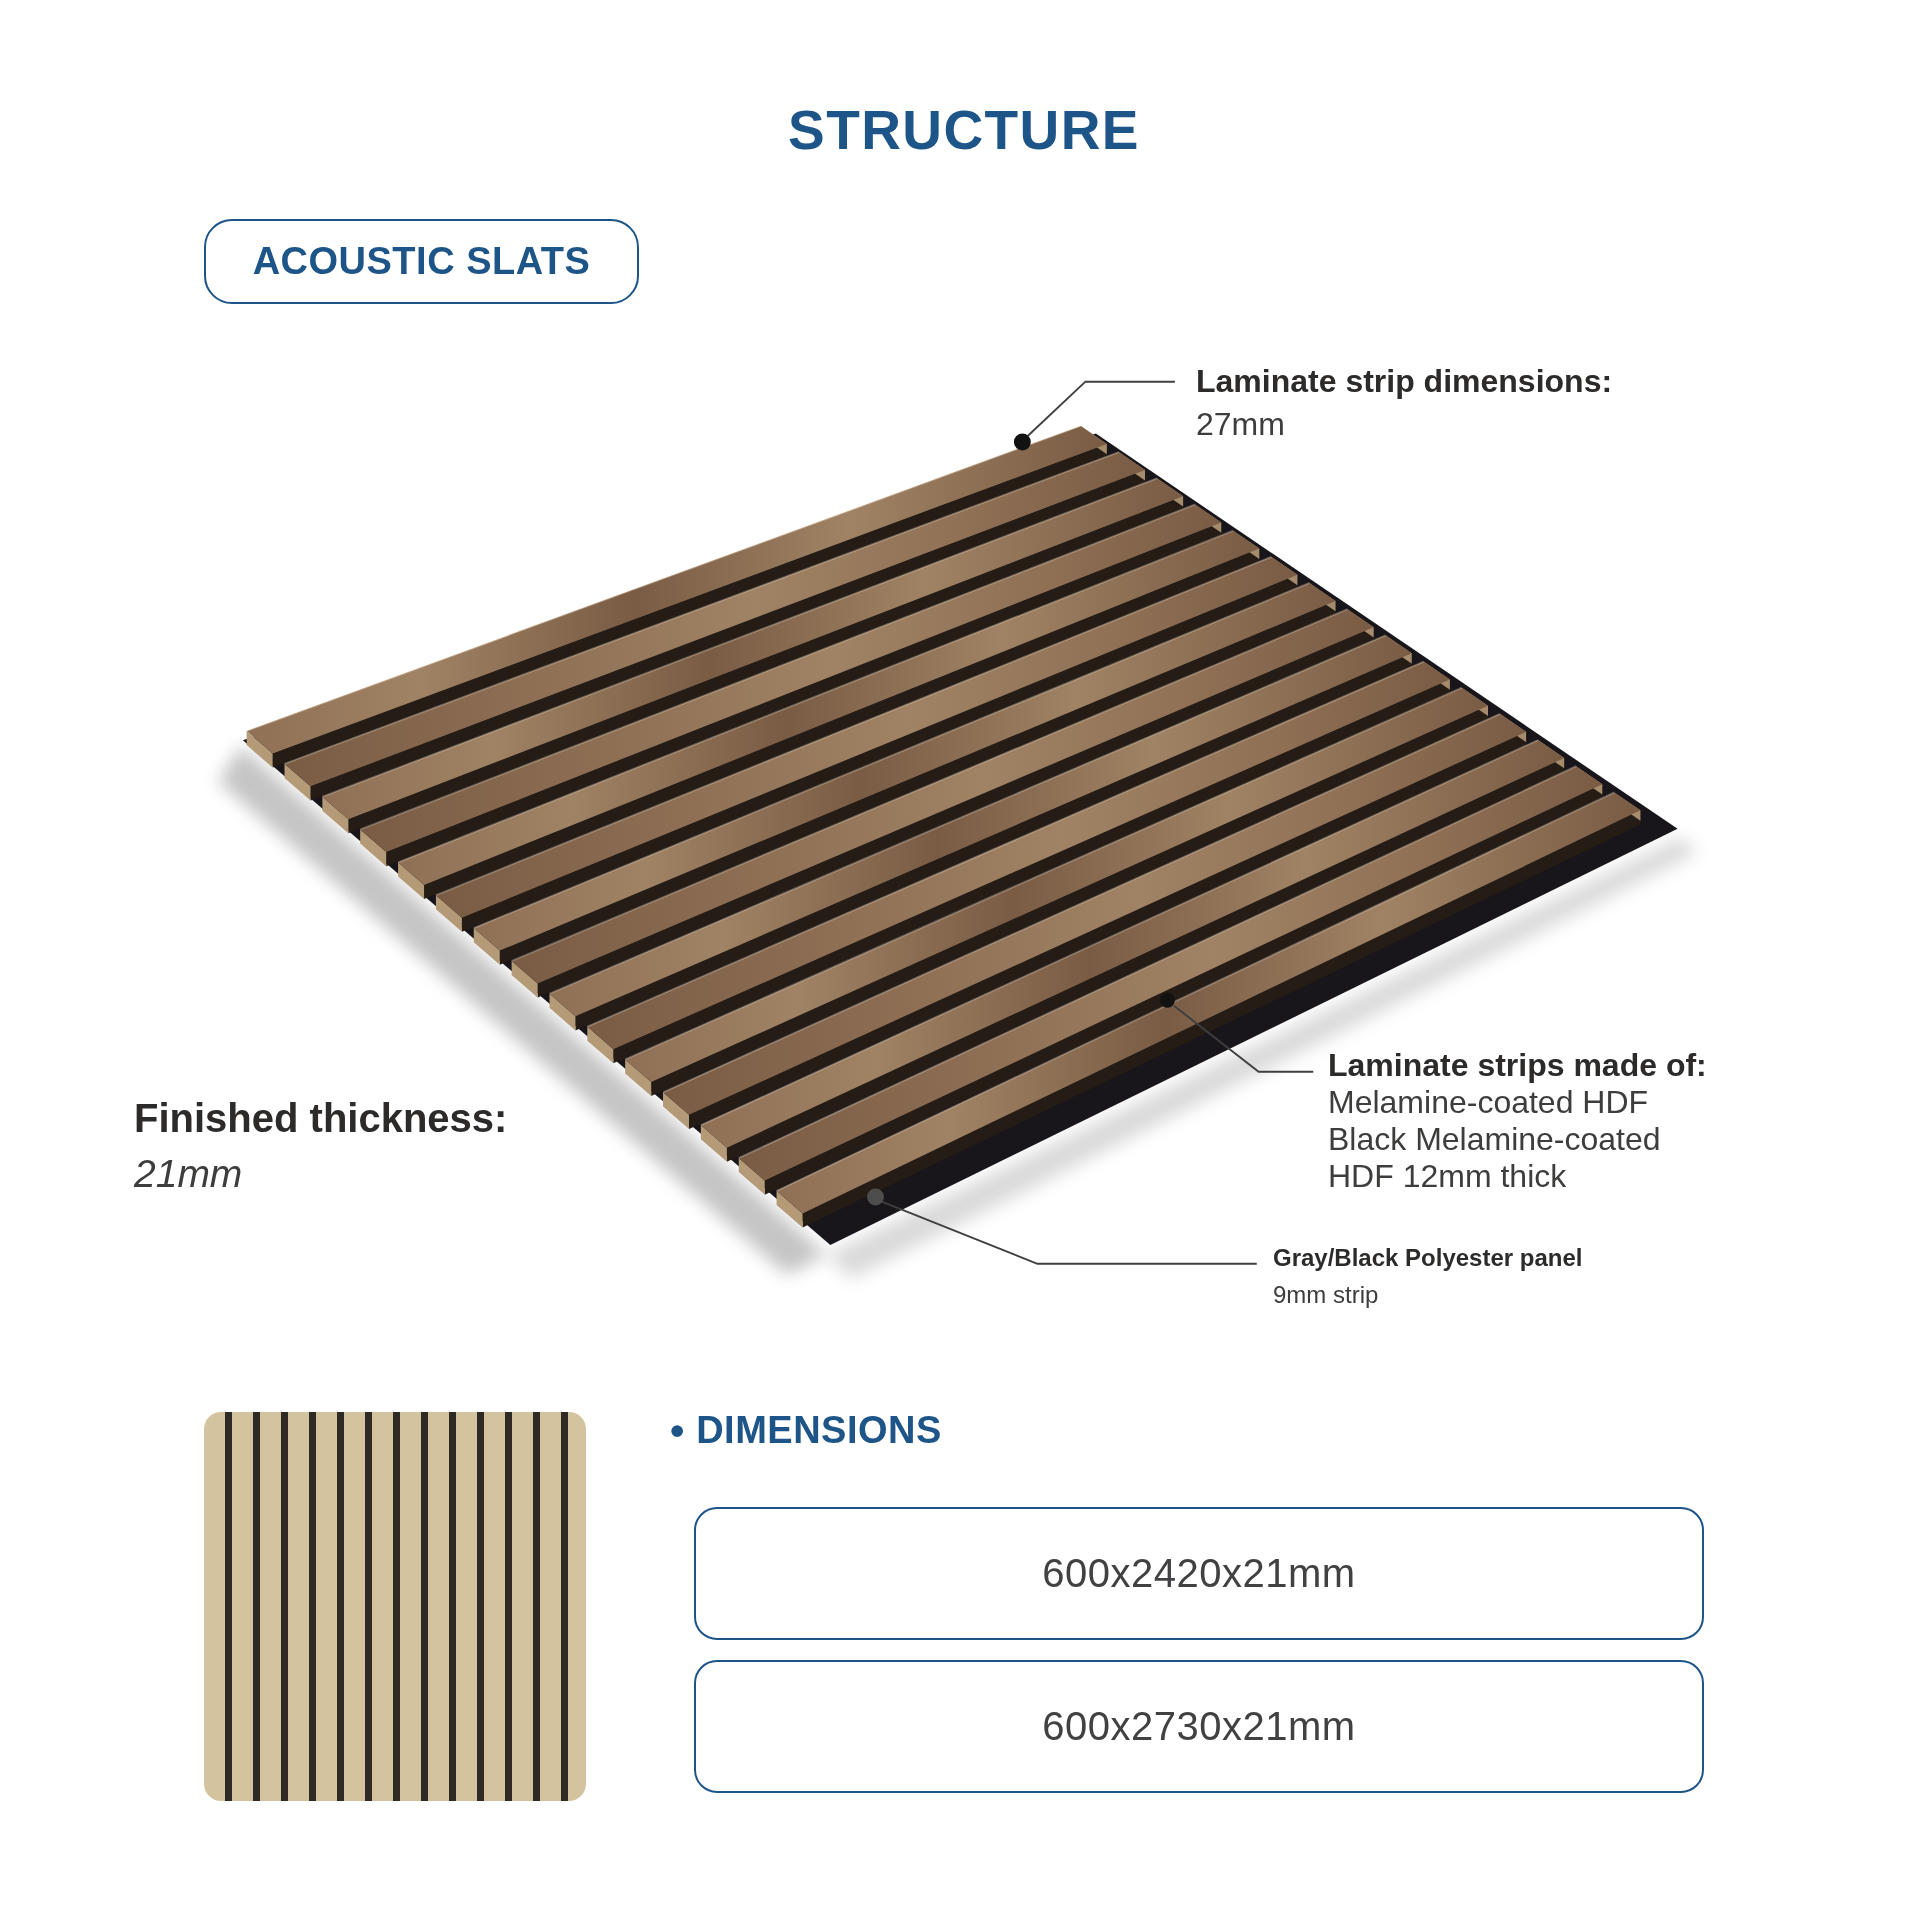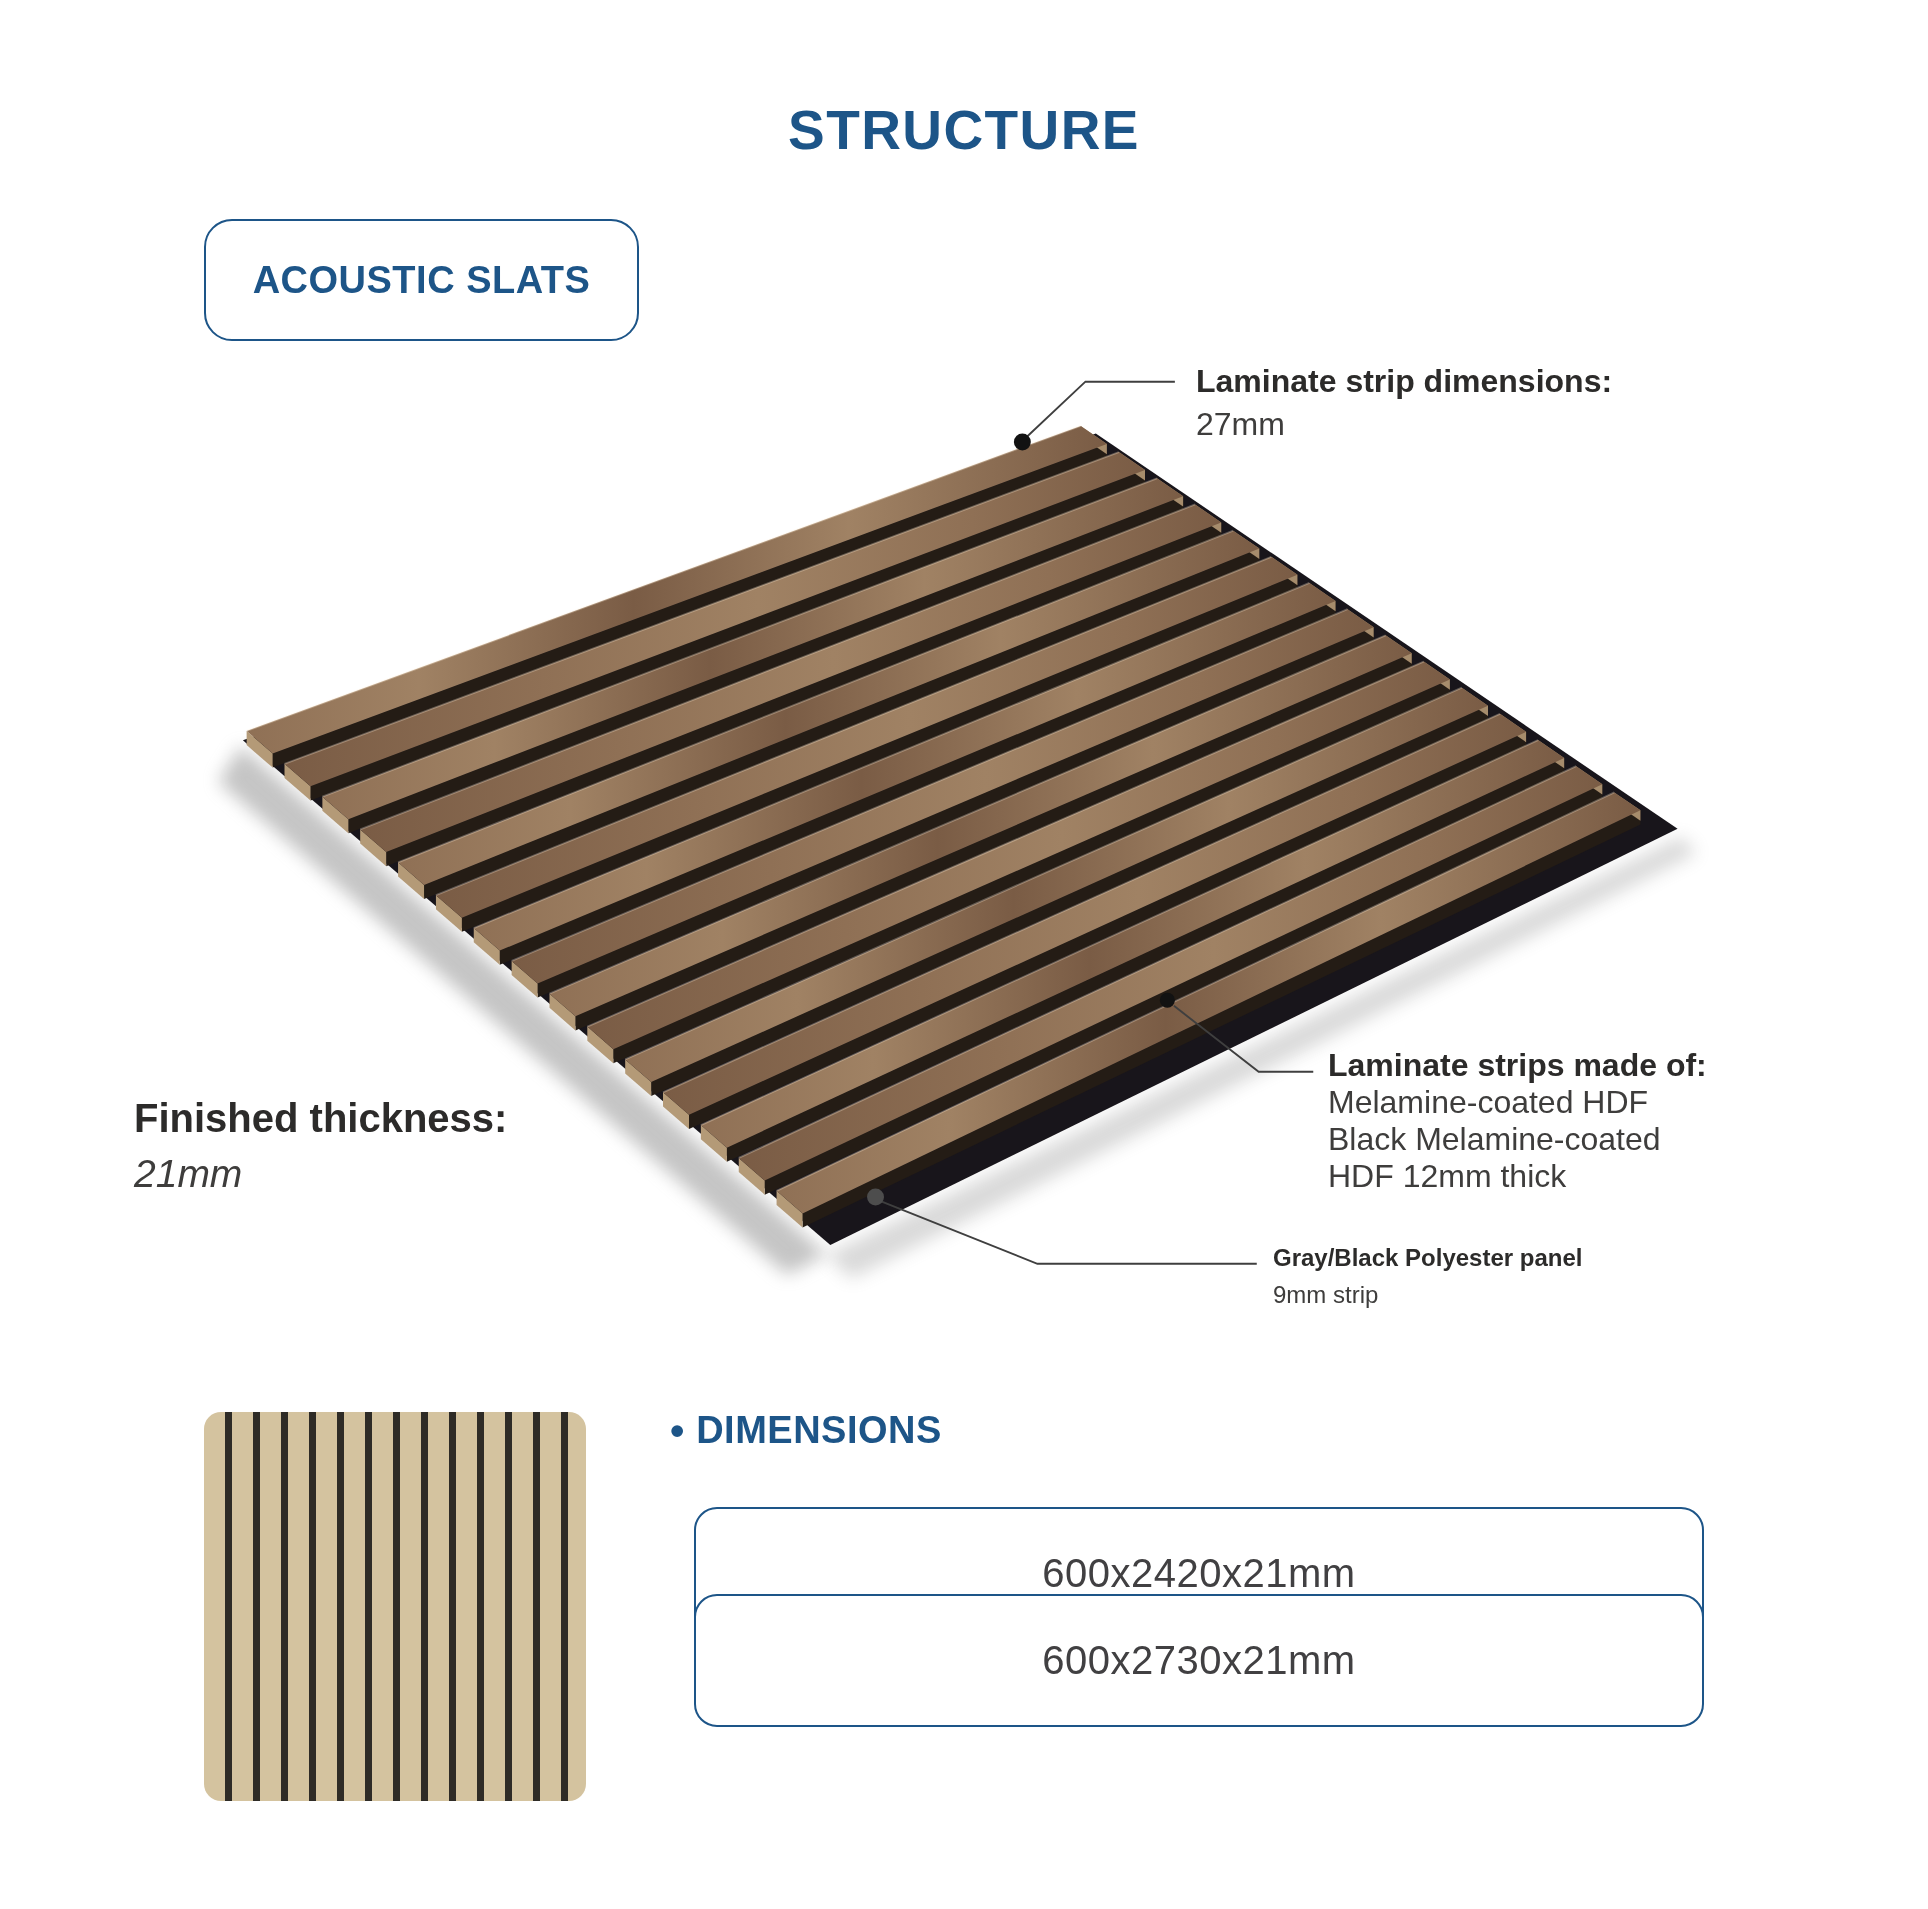--- a/index.html
+++ b/index.html
@@ -6,21 +6,21 @@
   #canvas{
     position:relative;width:1928px;height:1910px;background:#fff;
     font-family:"Liberation Sans",sans-serif;overflow:hidden;
   }
   #panel-svg{position:absolute;left:0;top:0;}
   .page-title{
     position:absolute;left:0;right:0;top:98px;text-align:center;
     font-size:55px;font-weight:bold;letter-spacing:1.4px;color:var(--accent);
   }
   .badge{
-    position:absolute;left:204px;top:219px;width:435px;height:122px;
+    position:absolute;left:204px;top:219px;width:435px;height:85px;
     border:2.8px solid var(--accent);border-radius:28px;box-sizing:border-box;
     display:flex;align-items:center;justify-content:center;
     font-size:38px;font-weight:bold;letter-spacing:0.5px;color:var(--accent);
     background:#fff;
   }
   .callout{position:absolute;color:var(--text-reg);}
   .callout .h{font-weight:bold;color:var(--text-dark);display:block;}
   .callout .v,.callout .ln{display:block;}
   #cal-strip{left:1196px;top:360px;font-size:32px;line-height:43px;}
   #cal-made{left:1328px;top:1047px;font-size:32px;line-height:37px;}
@@ -32,21 +32,21 @@
     font-size:38px;font-weight:bold;letter-spacing:0.5px;color:var(--accent);
   }
   .dim-header .bullet{font-size:41px;line-height:38px;}
   .dim-box{
     position:absolute;left:694px;width:1010px;height:133px;box-sizing:border-box;
     border:2.8px solid var(--accent);border-radius:23px;background:#fff;
     display:flex;align-items:center;justify-content:center;
     font-size:40px;color:#414042;letter-spacing:0.5px;
   }
   #dim-box-1{top:1507px;}
-  #dim-box-2{top:1594px;text-align:center;}
+  #dim-box-2{top:1660px;text-align:center;}
   .swatch{
     position:absolute;left:204px;top:1412px;width:382px;height:389px;
     border-radius:17px;
   }
 </style>
 </head>
 <body>
 
 <div id="canvas">
 

